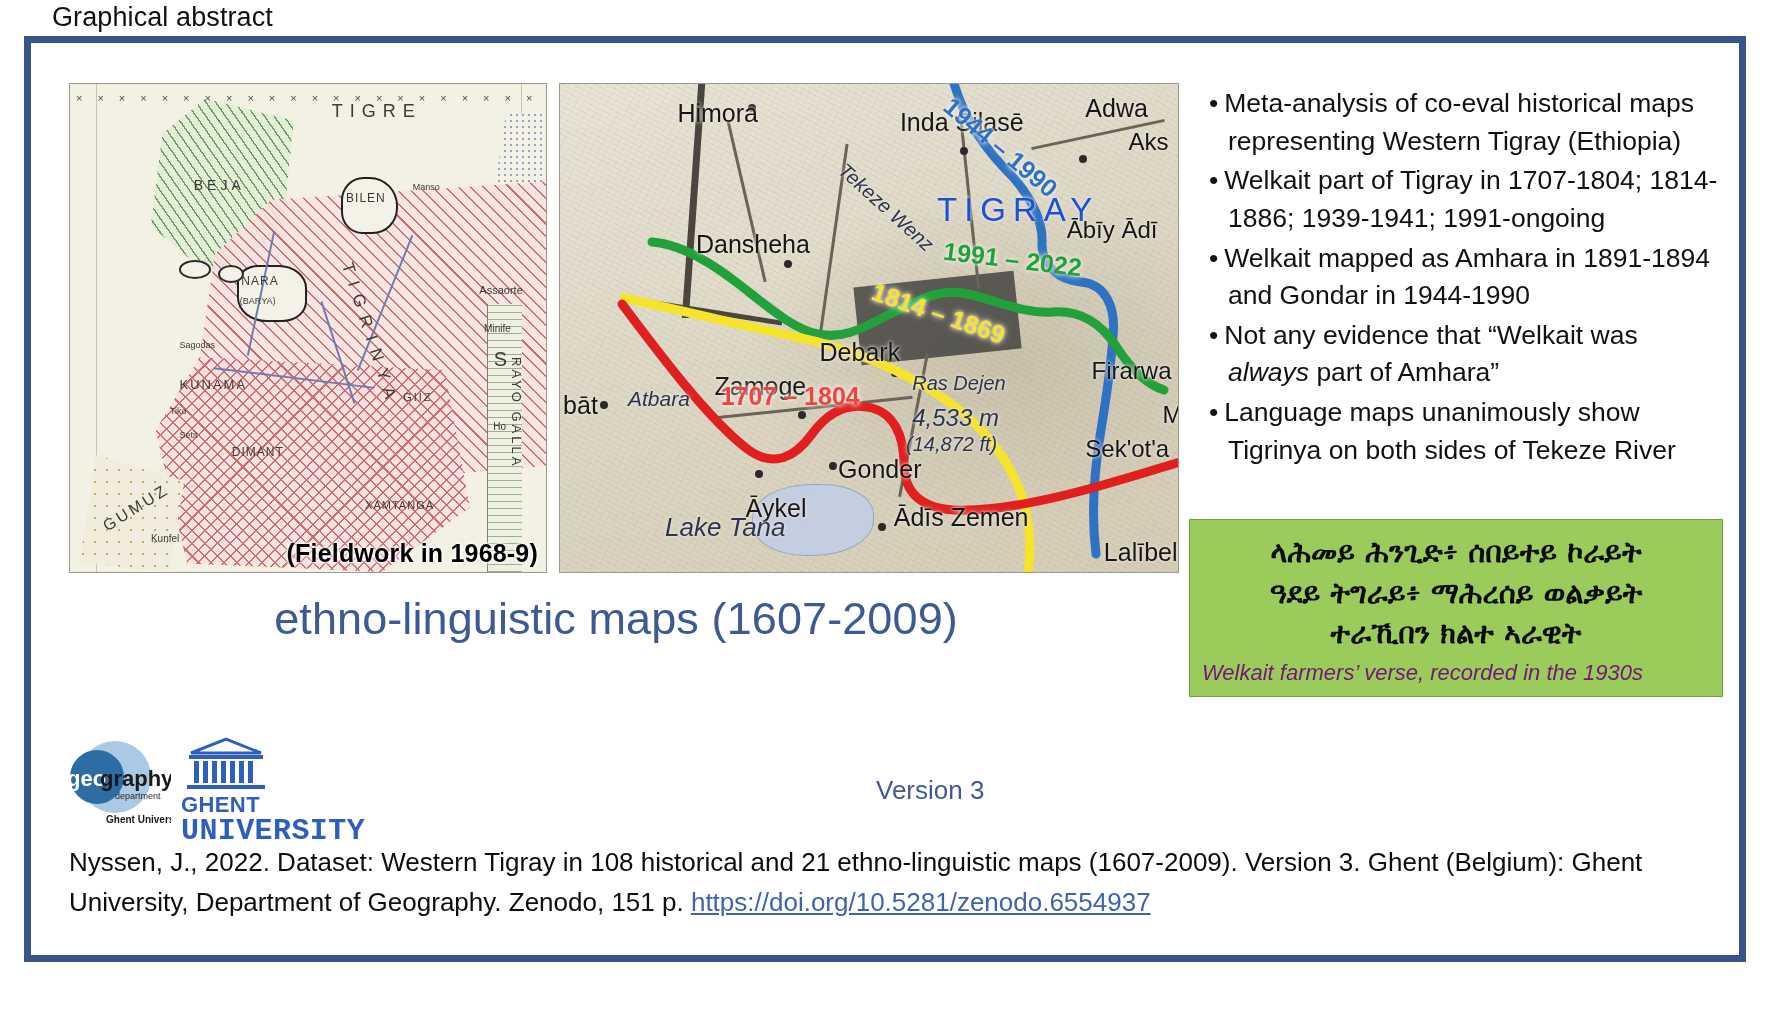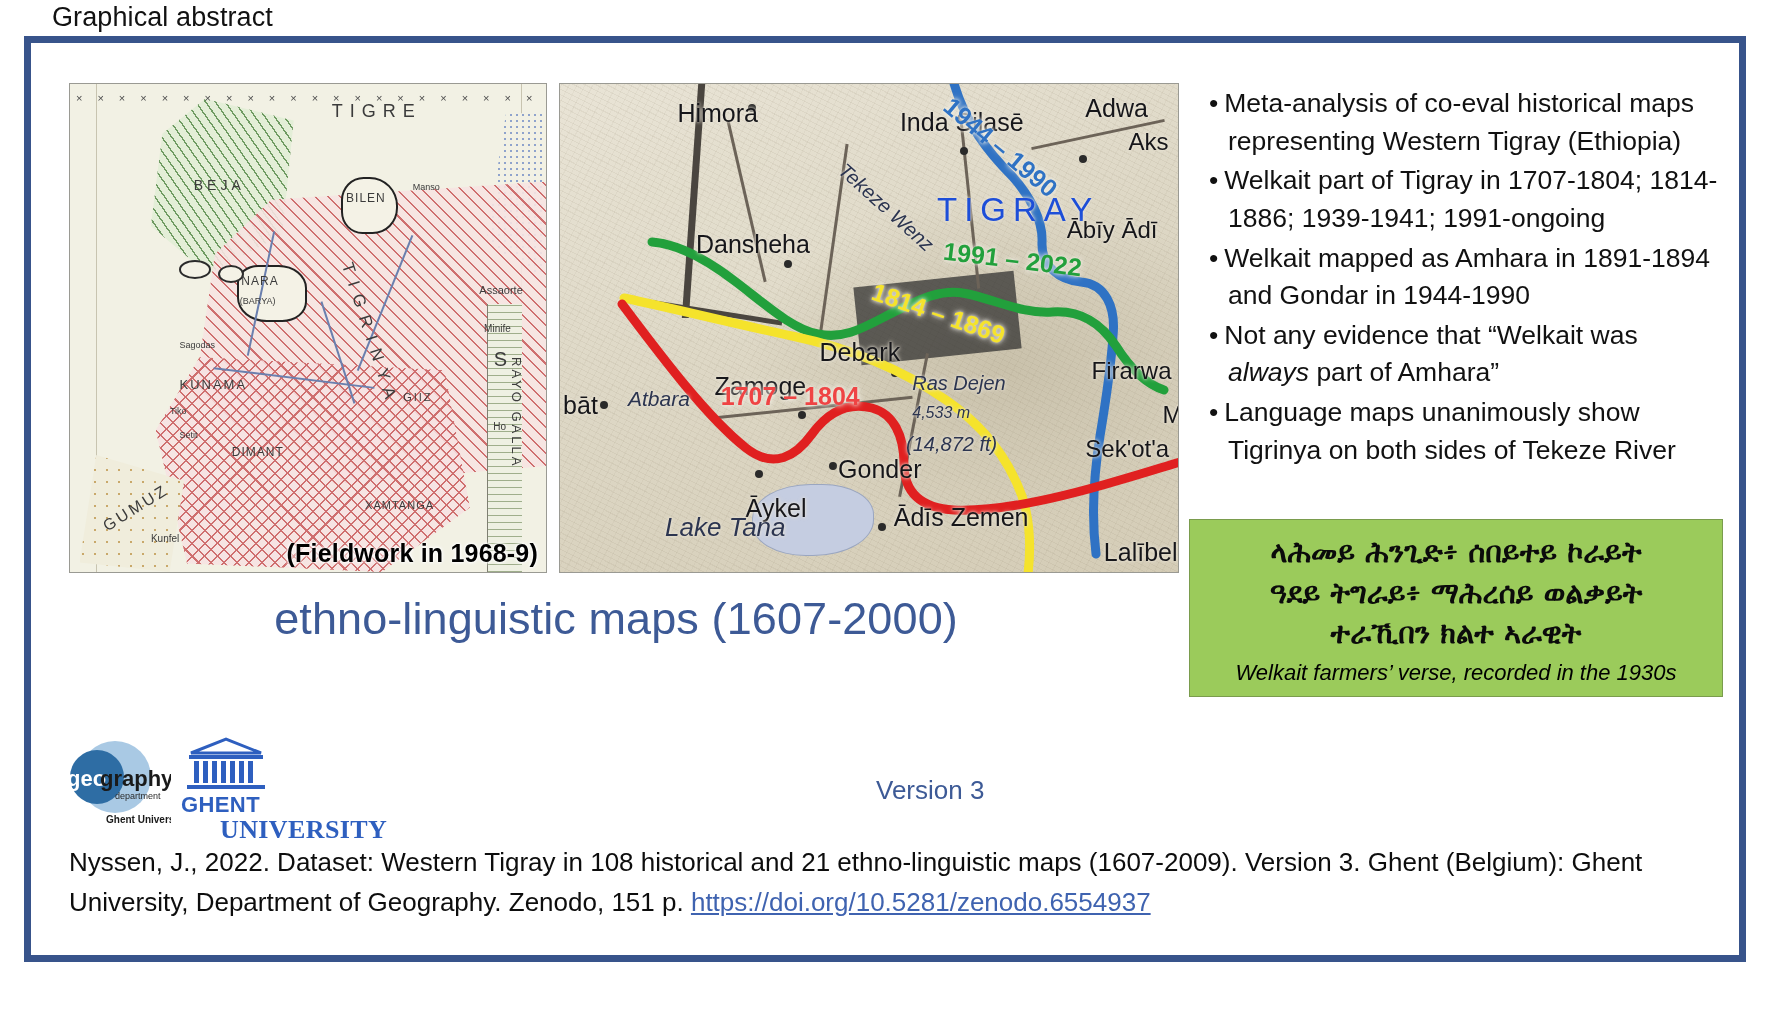--- a/index.html
+++ b/index.html
@@ -250,22 +250,22 @@
     font-size: 29px;
     font-weight: bold;
     line-height: 1.40;
     color: #0b0b0b;
     font-family: "DejaVu Sans", "Liberation Sans", sans-serif;
   }
   #verse-attribution {
     margin-top: 6px;
     font-size: 22px;
     font-style: italic;
-    color: #000000;
-    text-align: center;
+    color: #701a75;
+    text-align: left;
     white-space: nowrap;
   }
 
   
   #citation {
     position: absolute;
     left: 38px;
     top: 800px;
     width: 1640px;
     font-size: 26px;
@@ -406,31 +406,31 @@
     <div class="mr-lbl" style="left:85%;top:72%;font-size:24px;">Sek'ot'a</div>
     <div class="mr-lbl" style="left:45%;top:76%;font-size:25px;">Gonder</div>
     <div class="mr-lbl" style="left:30%;top:84%;font-size:25px;">Āykel</div>
     <div class="mr-lbl" style="left:54%;top:86%;font-size:25px;line-height:1.05;text-align:center;">Ādīs Zemen</div>
     <div class="mr-lbl" style="left:88%;top:93%;font-size:25px;">Lalībela</div>
     <div class="mr-lbl" style="left:0.5%;top:63%;font-size:25px;">bāt</div>
     <div class="mr-lbl italic" style="left:11%;top:62%;font-size:21px;">Atbara</div>
     <div class="mr-lbl italic" style="left:17%;top:88%;font-size:26px;line-height:1.1;">Lake Tana</div>
     <div class="mr-lbl" style="left:97.5%;top:65%;font-size:24px;">M</div>
 
-    <div class="mr-lbl italic" style="left:57%;top:65.5%;font-size:16px;">4,533 m</div>
+    <div class="mr-lbl italic" style="left:57%;top:65.5%;font-size:24px;">4,533 m</div>
     <div class="mr-lbl italic" style="left:56%;top:71.5%;font-size:20px;">(14,872 ft)</div>
 
     <div class="mr-era" style="left:60%;top:10%;font-size:25px;color:#2F72C4;transform:rotate(40deg);">1944 – 1990</div>
     <div class="mr-era" style="left:62%;top:33%;font-size:25px;color:#22A03C;transform:rotate(7deg);">1991 – 2022</div>
     <div class="mr-era" style="left:50%;top:44%;font-size:25px;color:#F5E32C;transform:rotate(19deg);">1814 – 1869</div>
     <div class="mr-era" style="left:26%;top:61%;font-size:25px;color:#ef4444;">1707 – 1804</div>
   </div>
 
   <div id="dataset-title">
-    <div>ethno-linguistic maps (1607-2000)</div>
+    <div>ethno-linguistic maps (1607-2009)</div>
   </div>
 
   <div id="logo-row">
 
     <div id="geography-logo">
       <svg width="112" height="92" viewBox="0 0 112 92">
         <circle cx="56" cy="38" r="36" fill="#A9C9E4"></circle>
         <circle cx="38" cy="38" r="27" fill="#2E6DA4"></circle>
         <text x="8" y="47" font-family="Liberation Sans, sans-serif" font-size="22" font-weight="bold" fill="#ffffff">geo</text>
         <text x="41" y="47" font-family="Liberation Sans, sans-serif" font-size="22" font-weight="bold" fill="#1a1a1a">graphy</text>
@@ -451,21 +451,21 @@
           <rect x="22" y="24" width="5" height="22"></rect>
           <rect x="31" y="24" width="5" height="22"></rect>
           <rect x="40" y="24" width="5" height="22"></rect>
           <rect x="49" y="24" width="5" height="22"></rect>
           <rect x="58" y="24" width="5" height="22"></rect>
           <rect x="67" y="24" width="5" height="22"></rect>
         </g>
         <rect x="6" y="48" width="78" height="4" fill="#2E5FBF"></rect>
       </svg>
       <div style="font-family:'Liberation Sans',sans-serif;font-weight:bold;font-size:22px;line-height:1.06;color:#2E5FBF;letter-spacing:.4px;margin-top:2px;">GHENT</div>
-      <div style="font-family:Liberation Serif, serif;font-weight:bold;font-size:26px;line-height:1.06;color:#2E5FBF;letter-spacing:.4px;margin-left:39px;">UNIVERSITY</div>
+      <div style="font-family:Liberation Mono, monospace;font-weight:bold;font-size:30px;line-height:1.06;color:#2E5FBF;letter-spacing:.4px;">UNIVERSITY</div>
     </div>
   </div>
 
   <div id="version-label">Version 3</div>
 
   <div id="key-points">
     <div class="kp">
       <span class="bul">•</span><span>Meta-analysis of co-eval historical maps representing Western Tigray (Ethiopia)</span>
     </div>
     <div class="kp">

